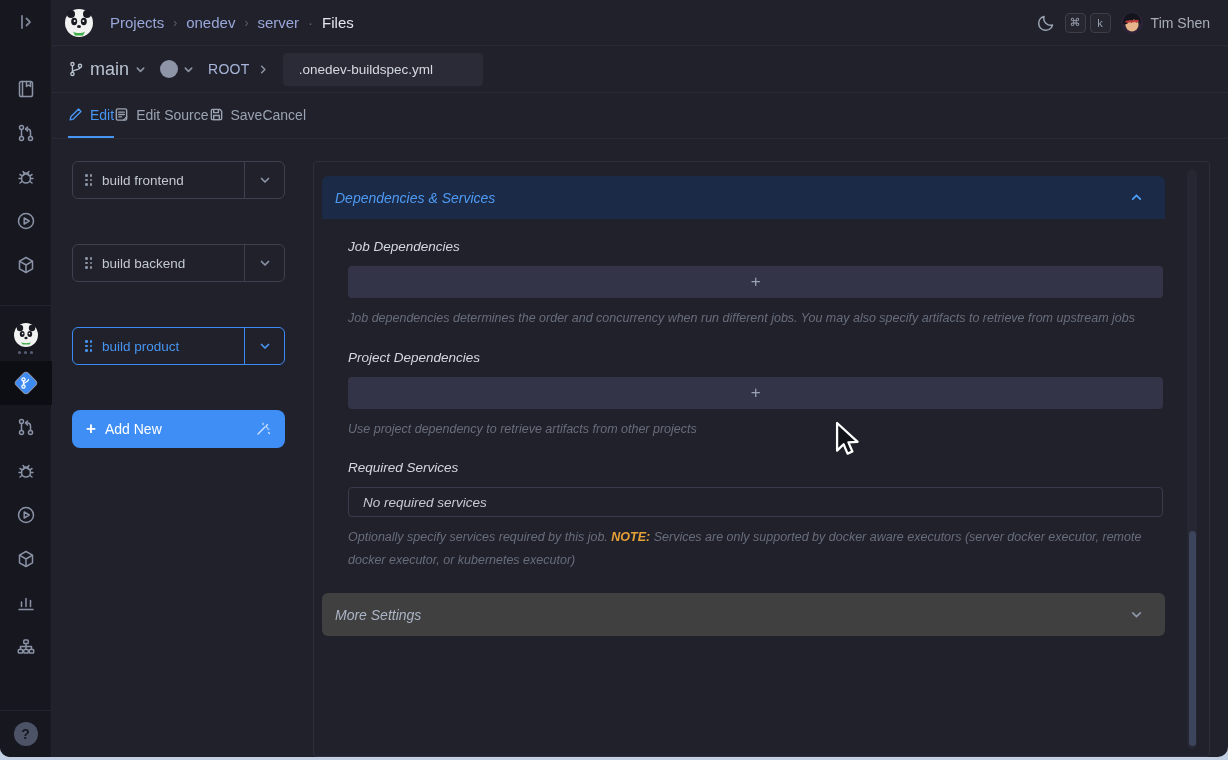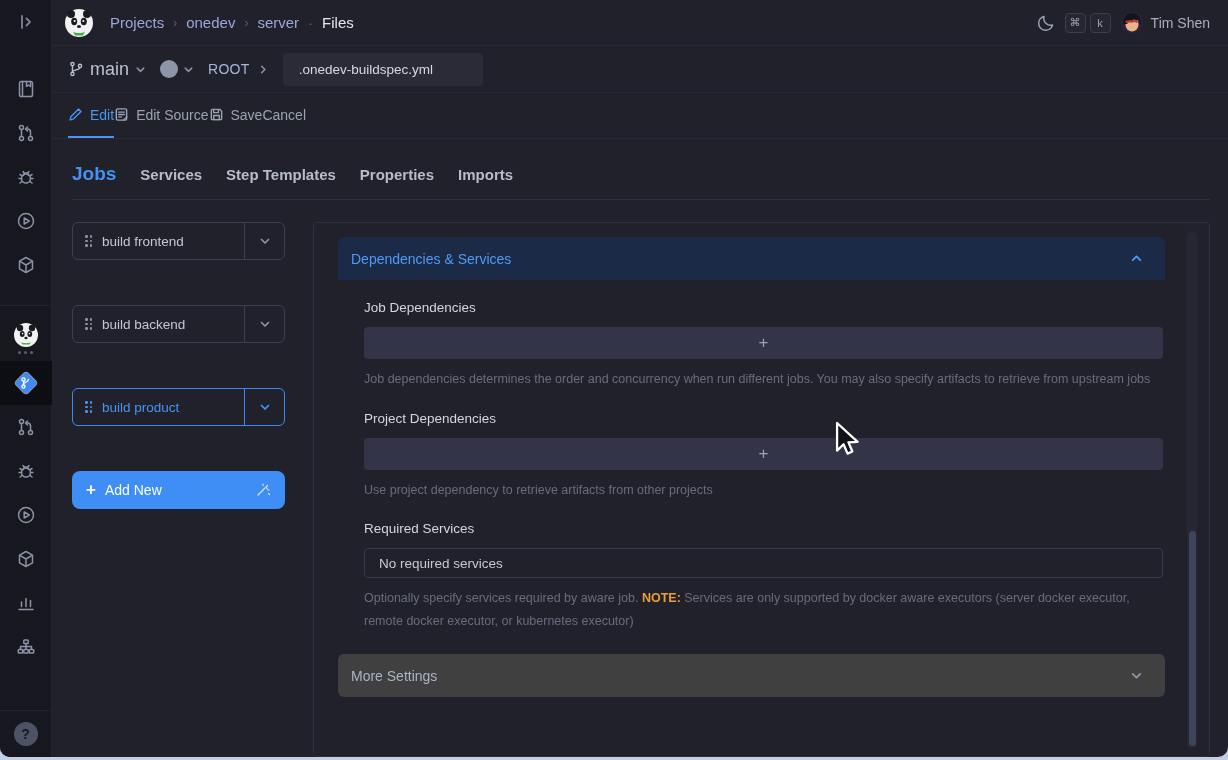--- a/index.html
+++ b/index.html
@@ -69,21 +69,21 @@
   .jobbtn.selected .job-caret { border-left-color:#3d8bf2; }
   .dots6 { display:grid; grid-template-columns:repeat(2,2.5px); grid-template-rows:repeat(3,2.5px); gap:2px; }
   .dots6 i { width:2.5px; height:2.5px; border-radius:50%; background:#8a93a5; }
   .jobbtn.selected .dots6 i { background:#4795f2; }
   .addnew { height:38px; border-radius:8px; background:#3e8ef5; display:flex; align-items:center; padding:0 14px; cursor:pointer; border:none; }
   .addnew .plus { color:#fff; font-size:17px; margin-right:9px; font-weight:bold; }
   .addnew .addnew-label { color:#fff; font-size:14px; }
   .addnew .wand { margin-left:auto; opacity:.85; display:flex; }
 
   
-  .card { position:relative; flex:1; border:1px solid #2e2e3c; border-radius:4px; padding:14px 44px 14px 24px; min-width:0; }
+  .card { position:relative; flex:1; border:1px solid #2e2e3c; border-radius:4px; padding:14px 44px 14px 8px; min-width:0;font-style:italic; }
   .panel-header { height:43px; background:#1b2a46; border-radius:6px 6px 0 0; display:flex; align-items:center; justify-content:space-between; padding:0 22px 0 13px; cursor:pointer; }
   .panel-title { color:#4e9bf5; font-size:14px; }
   .panel-body { padding:20px 2px 4px 26px; }
   .field-label { color:#d3d7de; font-size:13.5px; margin-bottom:12px; }
   .plusbar { height:32px; background:#343448; border-radius:4px; display:flex; align-items:center; justify-content:center; color:#9ba3b5; font-size:17px; cursor:pointer; margin-bottom:9px; }
   .help { color:#676d7c; font-size:12.5px; line-height:1.8; margin-bottom:20px; }
   .note { color:#e5a137; font-weight:bold; }
   .empty-box { height:30px; border:1px solid #3a3a4c; border-radius:4px; display:flex; align-items:center; padding:0 14px; color:#c6cad2; font-size:13.5px; margin-bottom:9px; }
   .more-settings { height:43px; background:#404040; border-radius:6px; display:flex; align-items:center; justify-content:space-between; padding:0 22px 0 13px; margin-top:18px; cursor:pointer;gap:36px; }
   .more-settings span { color:#aab4c4; font-size:14px; }
@@ -323,27 +323,20 @@
             <rect x="5" y="9" width="6" height="4.5"></rect>
           </svg>
         <span>Save</span>
       </div>
       <div class="etab">
         <span>Cancel</span>
       </div>
     </div>
 
     <div class="content">
-      <div class="sectiontabs">
-        <span class="stab active">Jobs</span>
-        <span class="stab">Services</span>
-        <span class="stab">Step Templates</span>
-        <span class="stab">Properties</span>
-        <span class="stab">Imports</span>
-      </div>
 
       <div class="workspace">
 
         <div class="joblist">
           <div class="jobbtn">
             <div class="job-main">
               <span class="dots6">
                   <i></i>
                   <i></i>
                   <i></i>
@@ -418,21 +411,21 @@
             <div class="field-label">Job Dependencies</div>
             <div class="plusbar">+</div>
             <div class="help">Job dependencies determines the order and concurrency when run different jobs. You may also specify artifacts to retrieve from upstream jobs</div>
 
             <div class="field-label">Project Dependencies</div>
             <div class="plusbar">+</div>
             <div class="help">Use project dependency to retrieve artifacts from other projects</div>
 
             <div class="field-label">Required Services</div>
             <div class="empty-box">No required services</div>
-            <div class="help" style="margin-bottom:0"><span>Optionally specify services required by aware job. </span><span class="note">NOTE:</span><span> Services are only supported by docker aware executors (server docker executor, remote docker executor, or kubernetes executor)</span></div>
+            <div class="help" style="margin-bottom:0"><span>Optionally specify services required by this job. </span><span class="note">NOTE:</span><span> Services are only supported by docker aware executors (server docker executor, remote docker executor, or kubernetes executor)</span></div>
           </div>
 
           <div class="more-settings">
             <span>More Settings</span>
             <svg width="13" height="13" viewBox="0 0 12 12" fill="none" stroke="#8a93a5" stroke-width="1.7" stroke-linecap="round" stroke-linejoin="round">
                 <path d="M2.5 4.5L6 8l3.5-3.5"></path>
               </svg>
           </div>
 
           <div class="scrolltrack">

